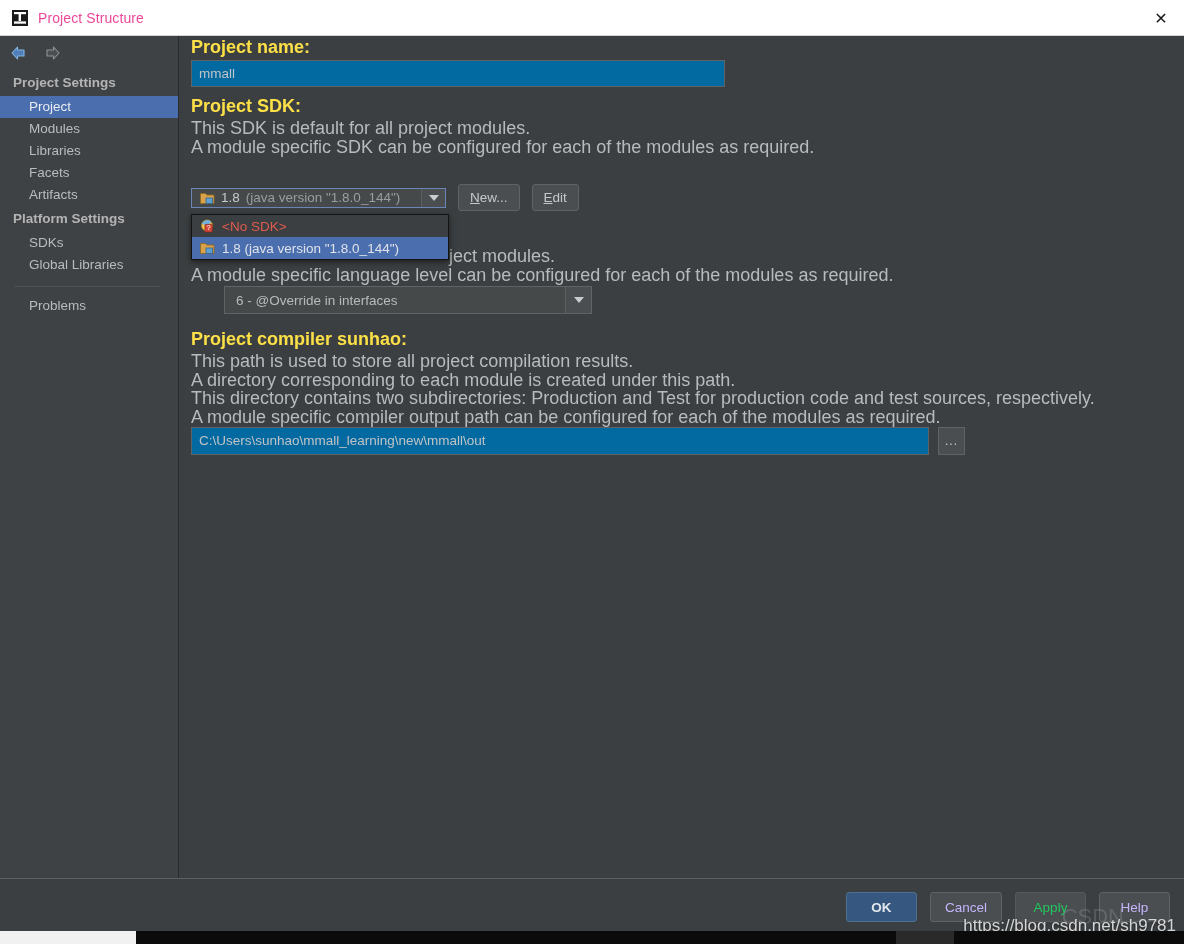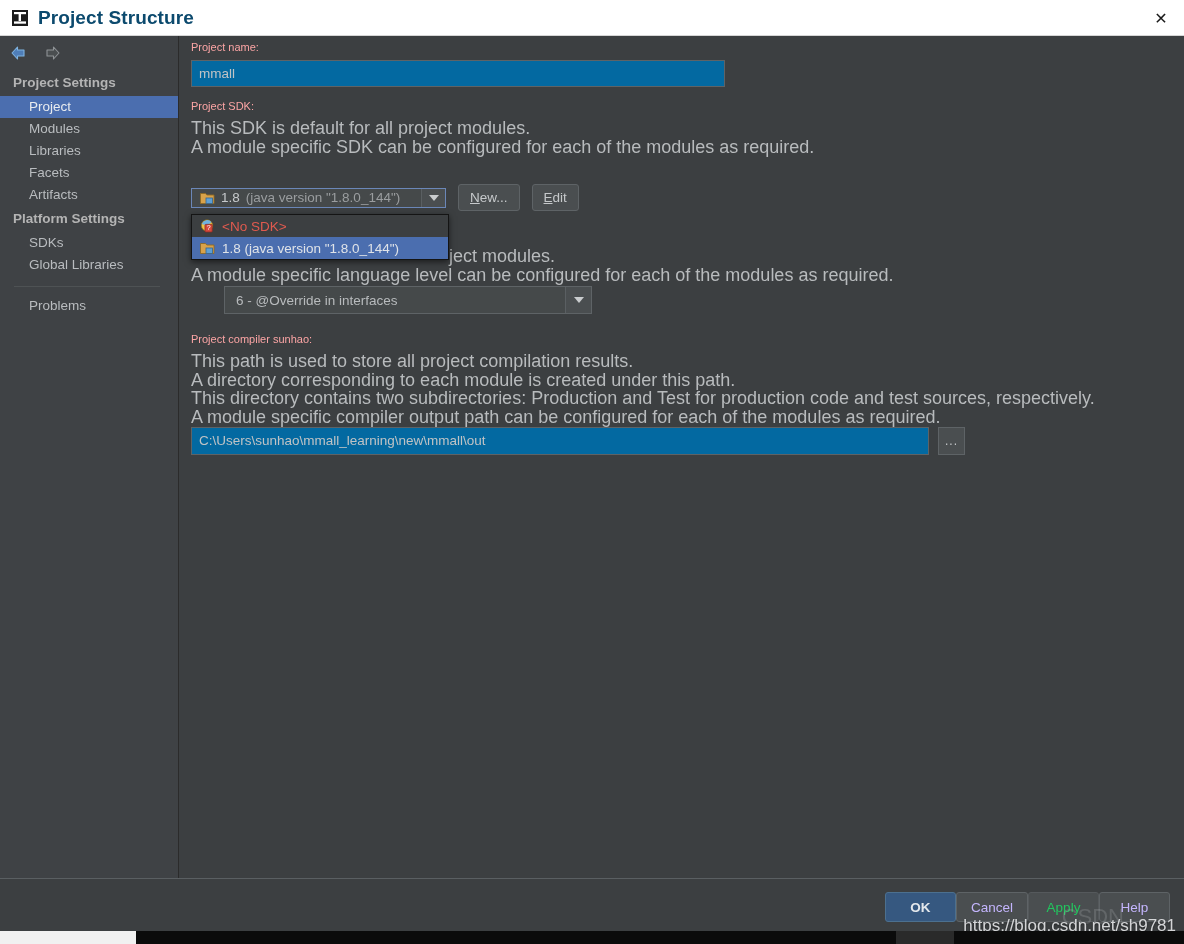--- a/index.html
+++ b/index.html
@@ -18,21 +18,21 @@
     display:flex; align-items:center;
     border-bottom:1px solid #d6d6d6;
     position:relative;
   }
   .title-icon{
     width:16px;height:16px;margin-left:12px;margin-right:10px;
     position:relative;flex:0 0 auto;
   }
   .title-icon svg{display:block;}
   .title-text{
-    font-size:19px;color:#0c4a6e;letter-spacing:.1px;font-weight:bold;
+    font-size:14px;color:#ec4899;letter-spacing:.1px;
   }
   .title-close{
     position:absolute;right:0;top:0;width:46px;height:36px;
     display:flex;align-items:center;justify-content:center;
     color:#1a1a1a;font-size:16px;cursor:default;
   }
 
   
   .dialog-body{
     position:absolute;left:0;right:0;top:36px;bottom:66px;
@@ -67,21 +67,21 @@
 
   .content{
     flex:1 1 auto;
     background:#3c3f41;
     position:relative;
     padding:10px 0 0 0;
     overflow:hidden;
   }
 
   .lbl-bold{
-    font-size:11px;font-weight:normal;color:#fca5a5;
+    font-size:18px;font-weight:bold;color:#fde047;
     margin:0 0 4px 0;line-height:18px;
   }
   .lbl-desc{
     font-size:18px;color:#b8bbbd;line-height:18.6px;
     white-space:nowrap;
   }
 
   .field-row{ position:absolute; }
 
   .textfield{
@@ -156,21 +156,21 @@
   .popup-item.nosdk{color:#e05a4f;}
   .popup-item.sel{background:#4b6eaf;color:#dfe3e8;}
 
   
   .footer{
     position:absolute;left:0;right:0;bottom:0;height:66px;
     background:#3c3f41;border-top:1px solid #5a5f62;
   }
   .footer-inner{
     position:absolute;right:14px;top:13px;
-    display:flex;align-items:center;
+    display:flex;align-items:center;gap:13px;
   }
   .fbtn{
     min-width:71px;height:30px;border-radius:3px;
     display:inline-flex;align-items:center;justify-content:center;
     font-size:13.5px;padding:0 14px;cursor:default;
     background:#4a4e50;border:1px solid #5e6366;color:#c4b5fd;
   }
   .fbtn.primary{
     background:#365880;border:1px solid #4c708f;color:#e3e7eb;font-weight:bold;
     min-width:71px;

